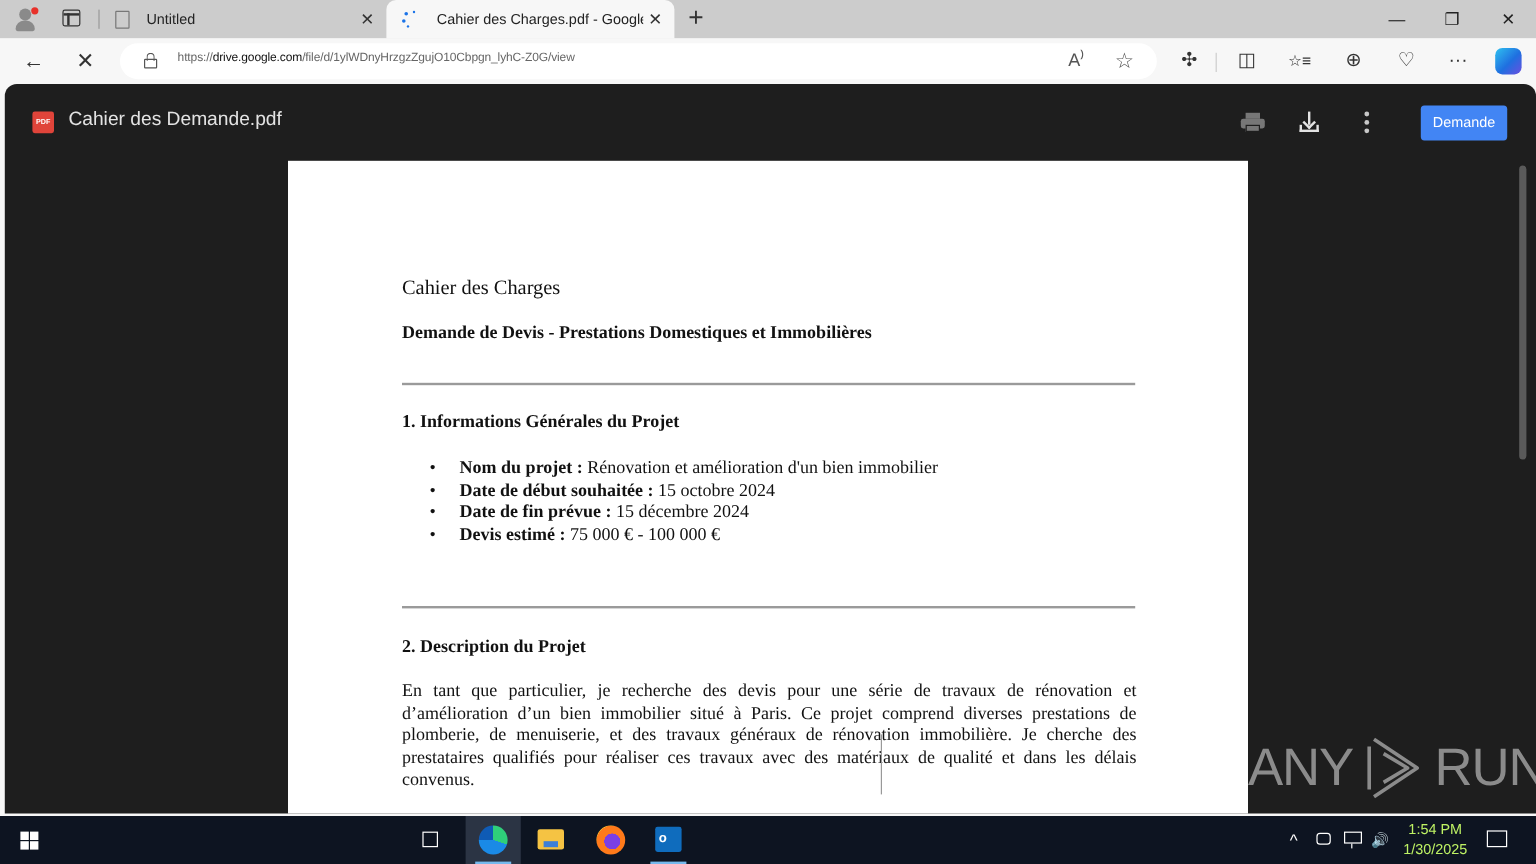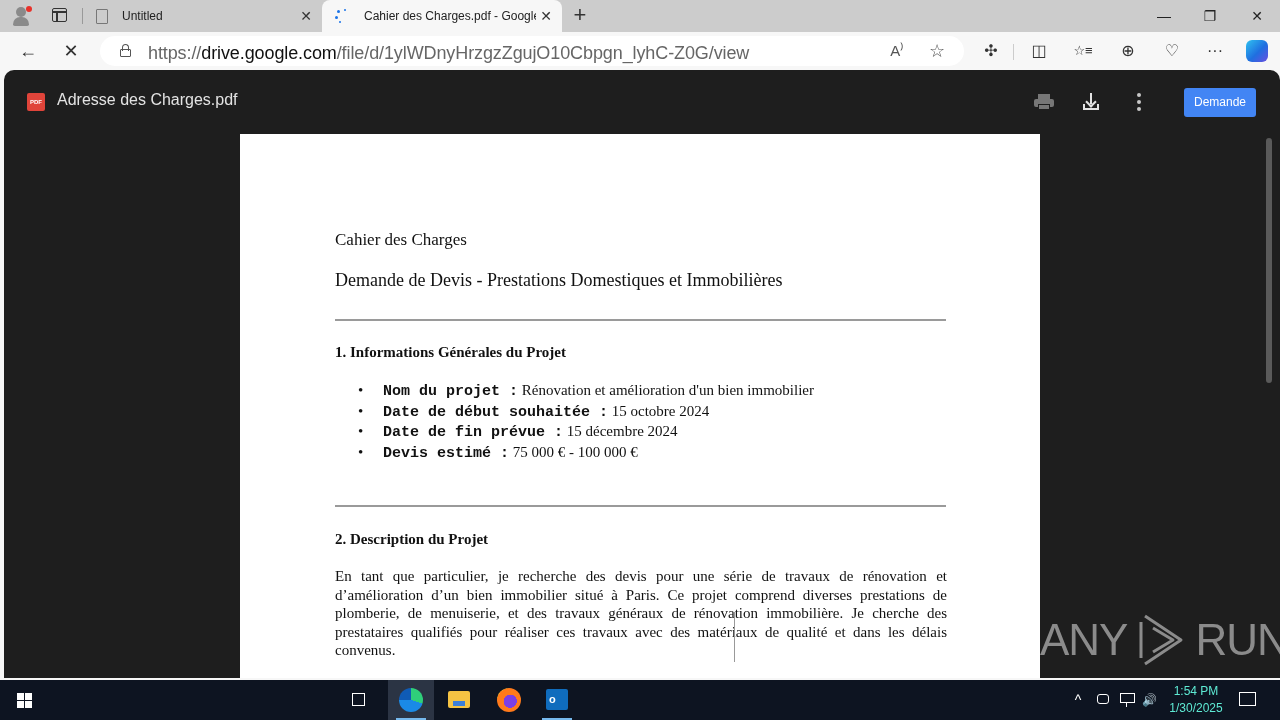--- a/index.html
+++ b/index.html
@@ -26,21 +26,21 @@
   .newtab { position: absolute; left: 570px; top: 4px; width: 20px; height: 24px; font-size: 22px; line-height: 22px; color: #333; text-align: center; }
   .winctl { position: absolute; top: 0; height: 32px; width: 46px; text-align: center; line-height: 32px; font-size: 14px; color: #222; }
 
   
   .navbar { position: absolute; left: 0; top: 32px; width: 1280px; height: 38px; background: #f7f7f7; }
   .nav-btn { position: absolute; top: 6px; width: 28px; height: 26px; text-align: center; line-height: 26px; font-size: 18px; color: #333; }
   .omnibox { position: absolute; left: 100px; top: 4px; width: 864px; height: 30px; border-radius: 15px; background: #fff; }
   .lock { position: absolute; left: 20px; top: 8px; width: 11px; height: 13px; }
   .lock .shackle { position: absolute; left: 2px; top: 0; width: 7px; height: 7px; border: 1.3px solid #555; border-bottom: none; border-radius: 4px 4px 0 0; }
   .lock .lbody { position: absolute; left: 0; top: 5px; width: 11px; height: 8px; border: 1.3px solid #555; border-radius: 1px; }
-  .url { position: absolute; left: 48px; top: 7px; font-size: 18px; color: #666; white-space: nowrap; letter-spacing: -0.1px; }
+  .url { position: absolute; left: 48px; top: 7px; font-size: 10px; color: #666; white-space: nowrap; letter-spacing: -0.1px; }
   .url .host { color: #111; }
   .omni-icon { position: absolute; top: 5px; width: 22px; height: 20px; text-align: center; font-size: 15px; color: #555; line-height: 20px; }
   .tool-icon { position: absolute; top: 8px; width: 24px; height: 22px; text-align: center; font-size: 16px; color: #333; line-height: 22px; }
   .copilot { position: absolute; left: 1246px; top: 8px; width: 22px; height: 22px; border-radius: 6px; background: linear-gradient(135deg, #2fc1f0 0%, #1f6fe0 55%, #6a4fe0 100%); }
 
   
   .viewer { position: absolute; left: 4px; top: 70px; width: 1276px; height: 608px; background: #1e1e1e; border-radius: 10px 10px 0 0; overflow: hidden; }
   .vheader { position: absolute; left: 0; top: 0; width: 100%; height: 64px; }
   .pdf-badge { position: absolute; left: 23px; top: 23px; width: 18px; height: 18px; background: #e0443a; border-radius: 2px; color: #fff; font-size: 6px; font-weight: bold; text-align: center; line-height: 18px; }
   .vtitle { position: absolute; left: 53px; top: 21px; font-size: 16px; color: #e3e3e3; }
@@ -55,47 +55,47 @@
   .more-icon { position: absolute; left: 1130px; top: 22px; width: 10px; height: 20px; }
   .more-icon span { position: absolute; left: 3px; width: 4px; height: 4px; border-radius: 50%; background: #c8c8c8; }
   .signin { position: absolute; left: 1180px; top: 18px; width: 72px; height: 29px; background: #4285f4; border-radius: 3px; color: #fff; font-size: 12px; text-align: center; line-height: 29px; }
 
   .vscroll { position: absolute; left: 1262px; top: 68px; width: 6px; height: 245px; background: #5a5a5a; border-radius: 3px; }
 
   
   .page { position: absolute; left: 236px; top: 64px; width: 800px; height: 560px; background: #fff; font-family: "Liberation Serif", serif; color: #111; }
   .doc { position: absolute; left: 95px; top: 0; width: 612px; }
   .doc h1 { position: absolute; top: 96px; font-size: 17px; font-weight: normal; white-space: nowrap; }
-  .doc .subtitle { position: absolute; top: 136px; font-size: 18px; font-weight: normal; white-space: nowrap; }
+  .doc .subtitle { position: absolute; top: 136px; font-size: 15px; font-weight: bold; white-space: nowrap; }
   .doc .hr { position: absolute; left: 0; width: 611px; height: 2px; background: #9a9a9a; }
   .doc h2 { position: absolute; font-size: 15px; font-weight: bold; white-space: nowrap; }
   .doc ul { position: absolute; top: 247px; left: 0; list-style: none; }
   .doc li { position: relative; padding-left: 48px; font-size: 15px; line-height: 18.6px; white-space: nowrap; }
   .doc li::before { content: "•"; position: absolute; left: 23px; top: 0; font-size: 15px; }
-  .doc li b { font-weight: bold; font-family: Liberation Mono, monospace; }
+  .doc li b { font-weight: bold; }
   .doc .para { position: absolute; top: 433px; left: 0; width: 612px; font-size: 15px; line-height: 18.6px; text-align: justify; }
   .cursor-line { position: absolute; left: 399px; top: 478px; width: 1px; height: 50px; background: #999; }
 
   
   .watermark { position: absolute; left: 1036px; top: 540px; height: 60px; display: flex; align-items: center; color: #8b8b8b; font-size: 44px; letter-spacing: -1px; font-family: "Liberation Sans", sans-serif; }
   .watermark .play { width: 60px; height: 60px; margin: 0 4px; }
 
   
   .taskbar { position: absolute; left: 0; top: 680px; width: 1280px; height: 40px; background: #0d1421; }
   .start { position: absolute; left: 0; top: 0; width: 48px; height: 40px; }
   .start span { position: absolute; width: 7px; height: 7px; background: #fff; }
   .search-box { position: absolute; left: 48px; top: 0; width: 288px; height: 40px; background: #f0f0f0; border: 1px solid #ccc; }
   .search-box .mag { position: absolute; left: 14px; top: 10px; width: 12px; height: 12px; border: 1.5px solid #222; border-radius: 50%; }
   .search-box .mag::after { content: ""; position: absolute; left: -5px; top: 10px; width: 6px; height: 1.5px; background: #222; transform: rotate(-45deg); }
   .search-box .ph { position: absolute; left: 39px; top: 11px; font-size: 14px; color: #222; }
   .tb-app { position: absolute; top: 0; width: 46px; height: 40px; }
   .tb-app.active { background: #2b3444; }
   .tb-app .underline { position: absolute; left: 8px; bottom: 0; width: 30px; height: 2px; background: #76b9ed; }
   .tray { position: absolute; top: 0; height: 40px; color: #fff; font-size: 12px; text-align: center; }
-  .clock { position: absolute; left: 1160px; top: 3px; width: 72px; text-align: center; color: #5eead4; font-size: 12px; line-height: 17px; }
+  .clock { position: absolute; left: 1160px; top: 3px; width: 72px; text-align: center; color: #bef264; font-size: 12px; line-height: 17px; }
 </style>
 </head>
 <body>
 
 <div class="tabstrip">
   <div class="profile">
     <div class="head"></div>
       <div class="body"></div>
       <div class="dot"></div>
   </div>
@@ -146,21 +146,21 @@
   <div class="tool-icon" style="left:1071px;font-size:13px">☆≡</div>
   <div class="tool-icon" style="left:1116px">⊕</div>
   <div class="tool-icon" style="left:1160px">♡</div>
   <div class="tool-icon" style="left:1203px">···</div>
   <div class="copilot"></div>
 </div>
 
 <div class="viewer">
   <div class="vheader">
     <div class="pdf-badge">PDF</div>
-    <div class="vtitle">Adresse des Charges.pdf</div>
+    <div class="vtitle">Cahier des Demande.pdf</div>
     <div class="print-icon">
         <div class="top"></div>
         <div class="mid"></div>
         <div class="bot"></div>
       </div>
     <div class="download-icon">
         <div class="stem"></div>
         <div class="head"></div>
         <div class="tray"></div>
       </div>

